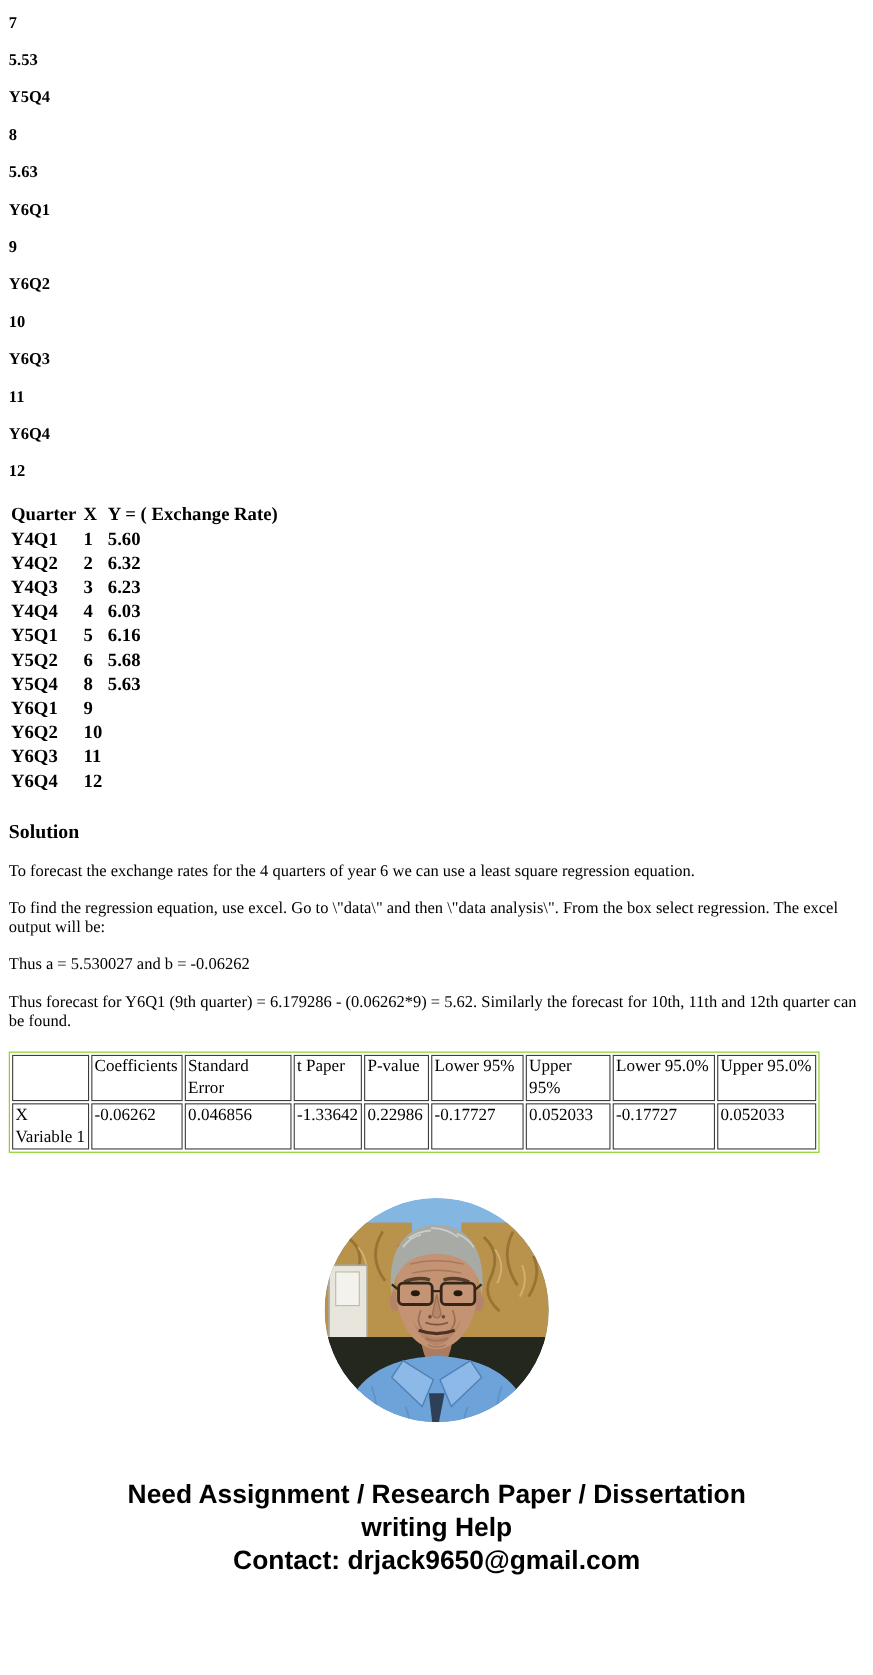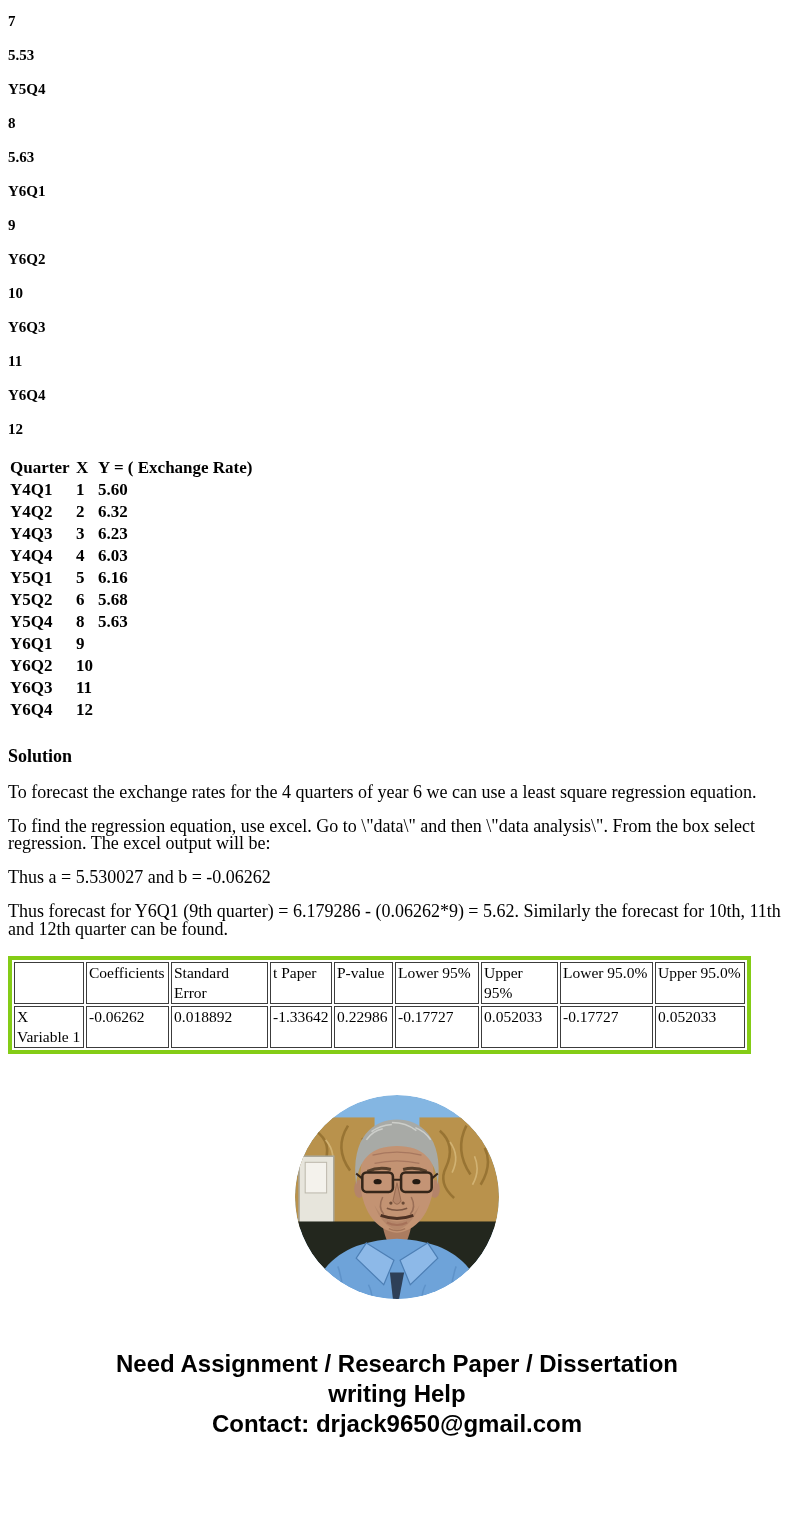--- a/index.html
+++ b/index.html
@@ -37,30 +37,30 @@
   table.quarter td:nth-child(2) { min-width: 18px; }
 
   
   h3.solution-heading {
     font-size: 18px;
     font-weight: bold;
     margin: 26px 0 15px 0;
     line-height: 21px;
   }
   .solution-text p {
-    font-size: 18px;
+    font-size: 15px;
     line-height: 17.5px;
     margin: 16.5px 0;
   }
 
   
   table.reg {
     border-collapse: separate;
     border-spacing: 2px;
-    border: 4px solid #84cc16;
+    border: 1px solid #84cc16;
     margin-top: 18px;
     font-size: 15.5px;
     table-layout: fixed;
     width: 715px;
   }
   table.reg td {
     border: 1px solid #3c3c3c;
     padding: 0 2px;
     line-height: 20px;
     text-align: left;
@@ -198,21 +198,21 @@
           <td>t Paper</td>
           <td>P-value</td>
           <td>Lower 95%</td>
           <td>Upper 95%</td>
           <td>Lower 95.0%</td>
           <td>Upper 95.0%</td>
         </tr>
         <tr>
           <td>X Variable 1</td>
           <td>-0.06262</td>
-          <td>0.018892</td>
+          <td>0.046856</td>
           <td>-1.33642</td>
           <td>0.22986</td>
           <td>-0.17727</td>
           <td>0.052033</td>
           <td>-0.17727</td>
           <td>0.052033</td>
         </tr>
       </tbody>
   </table>
 

